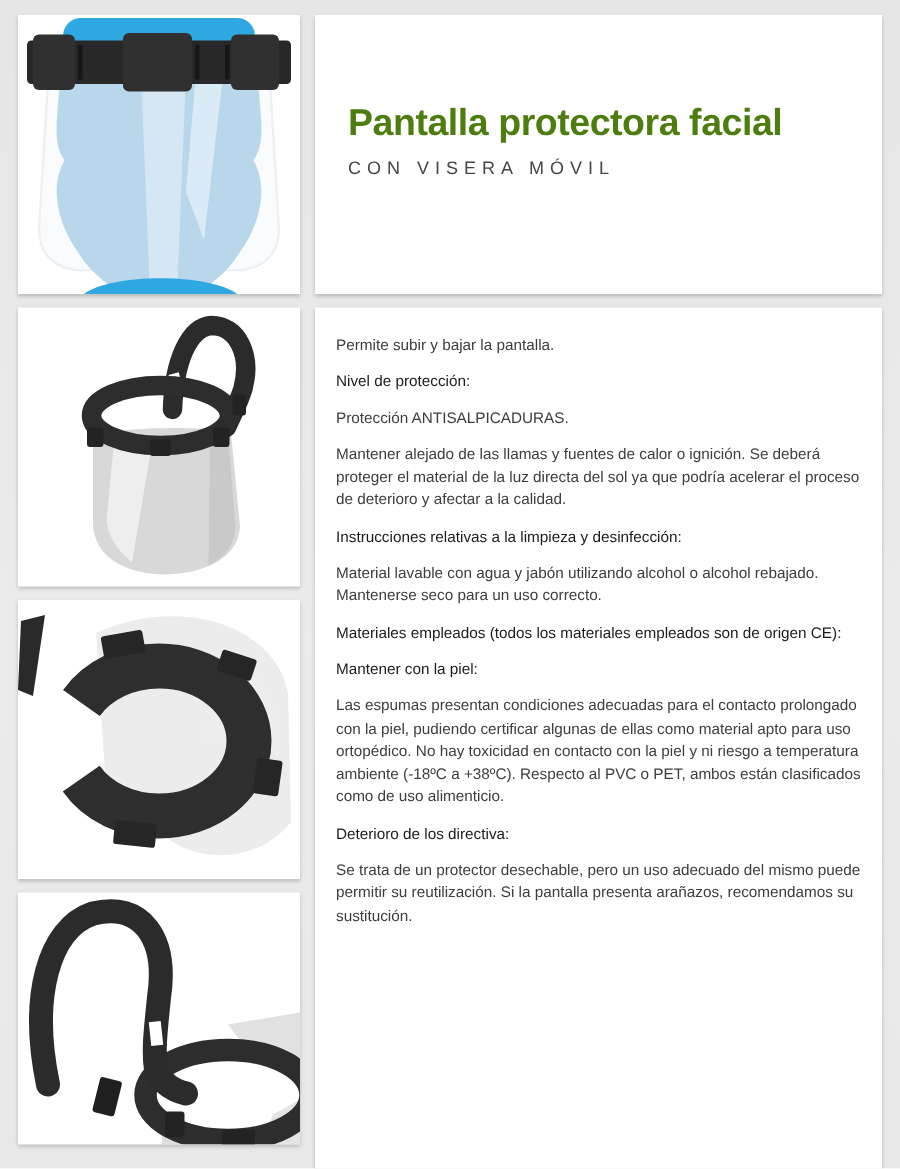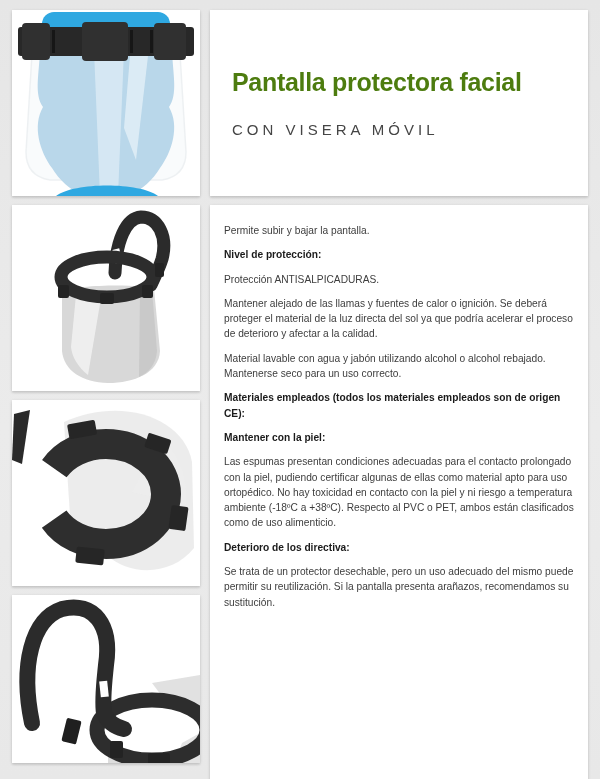--- a/index.html
+++ b/index.html
@@ -10,27 +10,27 @@
   }
   .card { background:#ffffff; box-shadow:0 1px 3px rgba(0,0,0,0.16), 0 2px 2px rgba(0,0,0,0.05); }
   .left-col { position:absolute; left:12px; top:10px; width:188px; }
   .left-col .card { width:188px; margin-bottom:9px; overflow:hidden; }
   .img-card svg { display:block; }
   .c1,.c2,.c3 { height:186px; }
   .c4 { height:168px; }
   .right-col { position:absolute; left:210px; top:10px; width:378px; }
   .title-card { height:186px; box-sizing:border-box; padding:58px 24px 0 22px; margin-bottom:9px; }
   .title { margin:0; font-size:25px; font-weight:bold; color:#4d7c0f; letter-spacing:-0.3px; }
-  .subtitle { margin-top:24px; font-size:15px; letter-spacing:4px; color:#454545; }
+  .subtitle { margin-top:8px; font-size:12px; letter-spacing:4px; color:#454545; }
   .body-card {
     height:588px; box-sizing:border-box; padding:18px 12px 0 14px; margin-bottom:9px;
     font-size:10.2px; line-height:1.5; color:#3d3d3d;
   }
   .body-card p { margin:0 0 9px; }
-  .sec-h { font-weight:bold; color:#1b1b1b; }
+  .sec-h { font-weight:normal; color:#1b1b1b; }
   .footer-card {
     height:56px; box-sizing:border-box; display:flex; align-items:center;
     justify-content:flex-end; padding-right:12px;
   }
   .brand { display:flex; align-items:center; gap:7px; }
   .brand-text { font-size:22px; font-weight:bold; letter-spacing:2.5px; color:#5c6c7c; }
 </style>
 </head>
 <body>
 
@@ -108,20 +108,21 @@
     </div>
 
     <div class="card body-card">
       <p>Permite subir y bajar la pantalla.</p>
 
       <p class="sec-h">Nivel de protección:</p>
       <p>Protección ANTISALPICADURAS.</p>
 
       <p>Mantener alejado de las llamas y fuentes de calor o ignición. Se deberá proteger el material de la luz directa del sol ya que podría acelerar el proceso de deterioro y afectar a la calidad.</p>
 
+      <p class="sec-h">Instrucciones relativas a la limpieza y desinfección:</p>
       <p>Material lavable con agua y jabón utilizando alcohol o alcohol rebajado. Mantenerse seco para un uso correcto.</p>
 
       <p class="sec-h">Materiales empleados (todos los materiales empleados son de origen CE):</p>
 
       <p class="sec-h">Mantener con la piel:</p>
       <p>Las espumas presentan condiciones adecuadas para el contacto prolongado con la piel, pudiendo certificar algunas de ellas como material apto para uso ortopédico. No hay toxicidad en contacto con la piel y ni riesgo a temperatura ambiente (-18ºC a +38ºC). Respecto al PVC o PET, ambos están clasificados como de uso alimenticio.</p>
 
       <p class="sec-h">Deterioro de los directiva:</p>
       <p>Se trata de un protector desechable, pero un uso adecuado del mismo puede permitir su reutilización. Si la pantalla presenta arañazos, recomendamos su sustitución.</p>
     </div>

